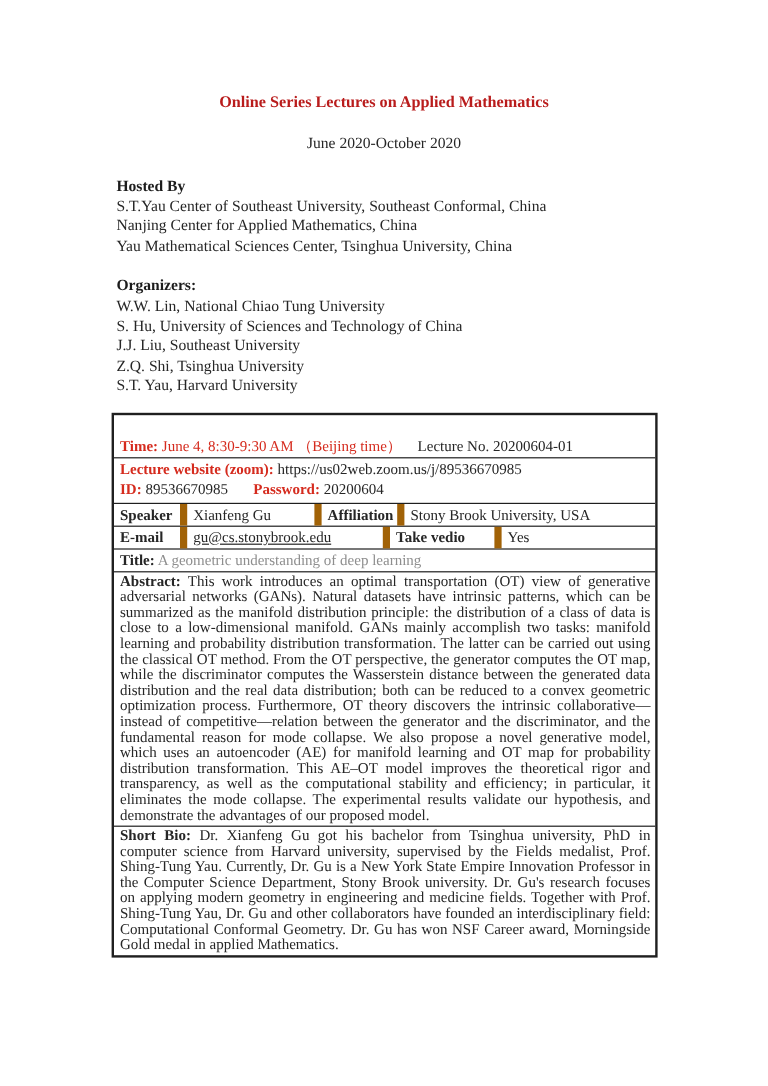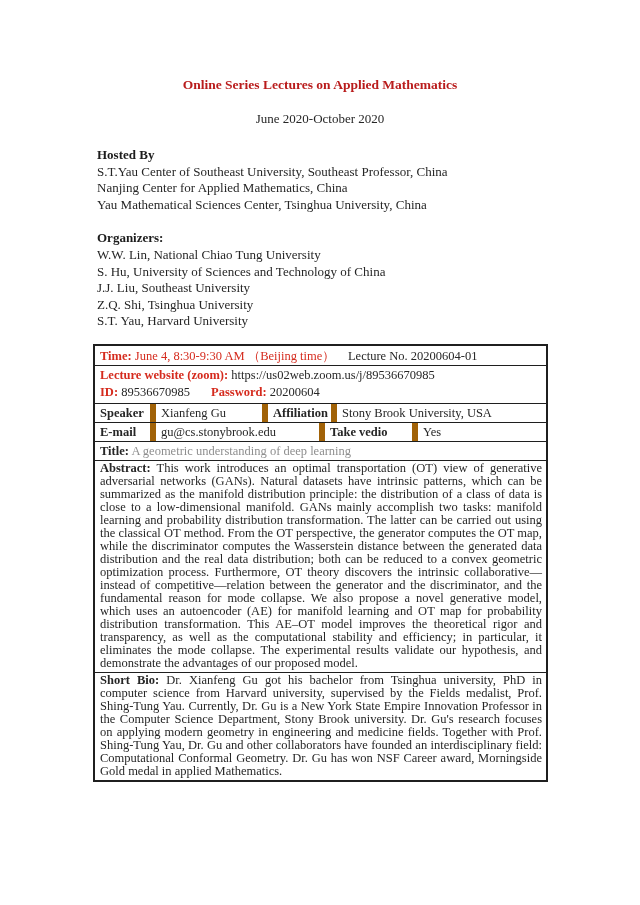--- a/index.html
+++ b/index.html
@@ -51,28 +51,28 @@
     line-height:15px;
     white-space:nowrap;
     overflow:visible;
   }
   .cell:first-child { border-left:none; }
   .cell.full { flex:1 1 auto; white-space:normal; }
   .cell.grow { flex:1 1 auto; }
   .w55  { flex:0 0 55px;  width:55px; }
   .w112 { flex:0 0 112px; width:112px; }
   .w69  { flex:0 0 69px;  width:69px; }
-  .w169 { flex:0 0 169px; width:169px; }
+  .w169 { flex:0 0 169px; width:169px;text-decoration:underline; }
   .w93  { flex:0 0 93px;  width:93px; }
 
   .b { font-weight:bold; }
   .red { color:#d52b1e; }
   .gray { color:#8e8e8e; }
 
-  .r-time .cell { line-height:16px; padding-top:2px; padding-bottom:1px; }
+  .r-time .cell { line-height:16px; padding-top:18px; padding-bottom:1px; }
   .lecno { margin-left:10px; color:#262626; }
   .r-zoom .cell { padding-top:1px; padding-bottom:2px;font-family:Liberation Serif, serif; }
   .zoomline { line-height:17.2px; }
   .pwlab { margin-left:18px; }
   .r-title .cell { line-height:14.5px; }
   .just {
     text-align:justify;
     line-height:13px;
     padding-top:1px;
     padding-bottom:2px;
@@ -82,21 +82,21 @@
 <body>
 
 <div class="doc">
 
   <div class="title">Online Series Lectures on Applied Mathematics</div>
 
   <div class="daterange">June 2020-October 2020</div>
 
   <div class="sec sec-hosted">
     <div class="sec-h">Hosted By</div>
-    <div class="line">S.T.Yau Center of Southeast University, Southeast Professor, China</div>
+    <div class="line">S.T.Yau Center of Southeast University, Southeast Conformal, China</div>
     <div class="line">Nanjing Center for Applied Mathematics, China</div>
     <div class="line">Yau Mathematical Sciences Center, Tsinghua University, China</div>
   </div>
 
   <div class="sec sec-organizers">
     <div class="sec-h">Organizers:</div>
     <div class="line">W.W. Lin, National Chiao Tung University</div>
     <div class="line">S. Hu, University of Sciences and Technology of China</div>
     <div class="line">J.J. Liu, Southeast University</div>
     <div class="line">Z.Q. Shi, Tsinghua University</div>

